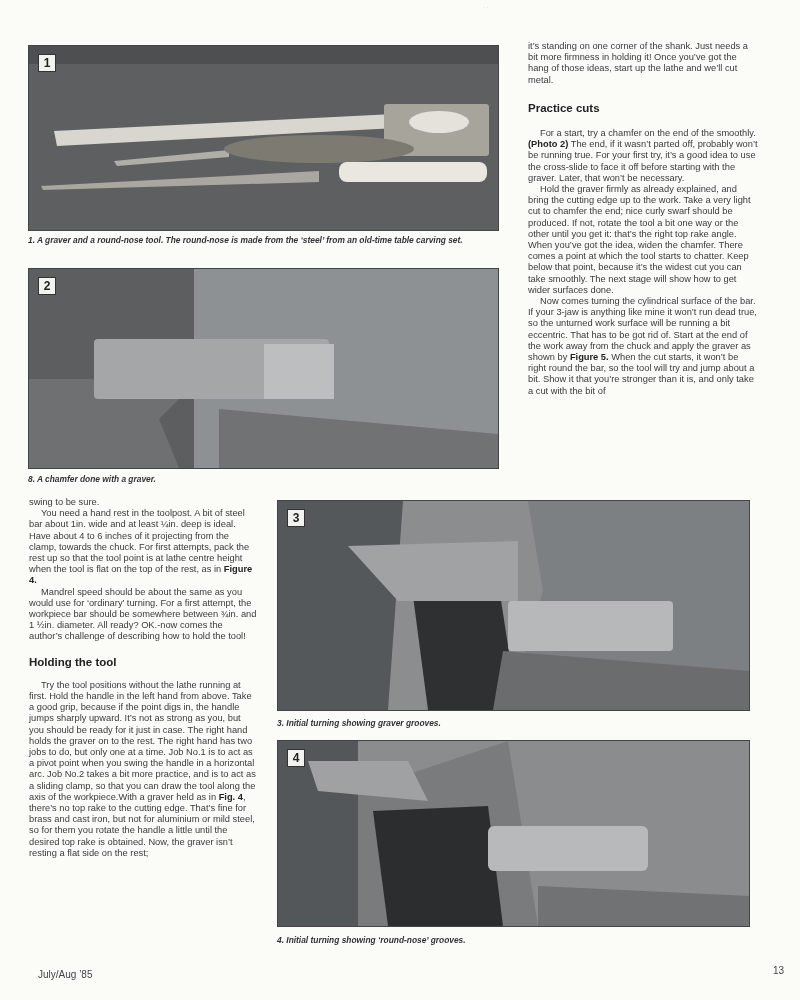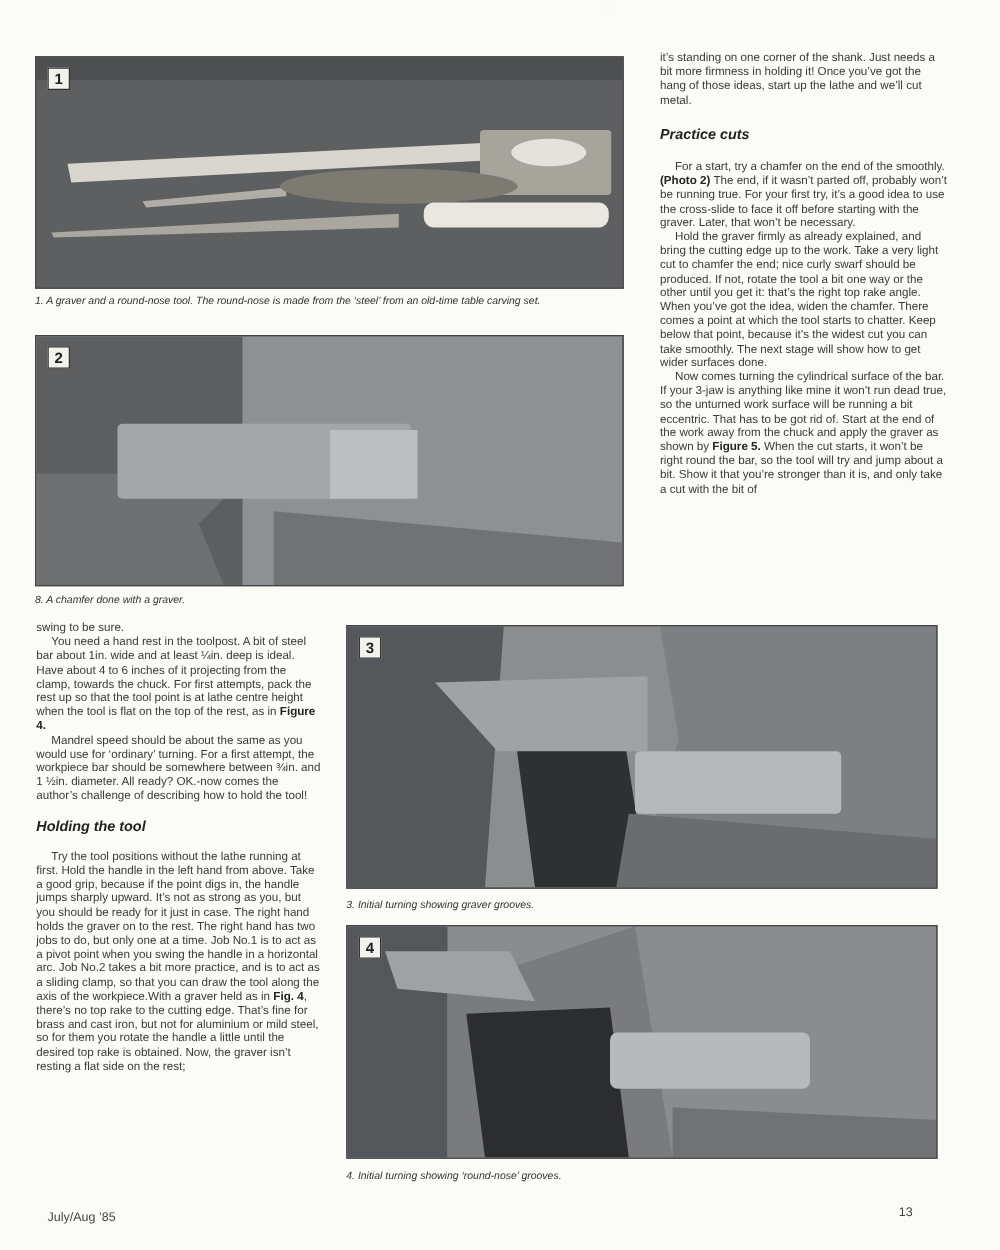--- a/index.html
+++ b/index.html
@@ -12,35 +12,35 @@
       position: absolute; border: 1px solid #444; overflow: hidden;
       background: #6a6c6e;
     }
     .photo svg { position: absolute; left: 0; top: 0; width: 100%; height: 100%; }
     .photo-num {
       position: absolute; left: 9px; top: 8px; width: 16px; height: 16px;
       background: #f2f2ee; border: 1px solid #333; color: #222;
       font-size: 12px; line-height: 16px; text-align: center; font-weight: bold;
     }
     .caption {
-      position: absolute; font-size: 8.4px; font-style: italic; font-weight: normal;
+      position: absolute; font-size: 8.4px; font-style: italic; font-weight: bold;
       color: #333; line-height: 11px;
     }
     .col {
       position: absolute; font-size: 9.3px; line-height: 11.2px; color: #3a3a3a;
       text-align: left;
     }
     .col p { margin: 0; }
     .col p.ind { text-indent: 12px; }
     .col b { color: #222; }
     .heading {
-      font-weight: bold; font-size: 11.5px; color: #222; margin: 14px 0 12px 0; font-style: italic;
+      font-weight: bold; font-size: 11.5px; color: #222; margin: 14px 0 12px 0;
     }
     .footer-left { position: absolute; left: 38px; top: 969px; font-size: 10px; color: #444; }
-    .footer-right { position: absolute; left: 719px; top: 965px; font-size: 10px; color: #444; }
+    .footer-right { position: absolute; left: 773px; top: 965px; font-size: 10px; color: #444; }
     .top-mark { position: absolute; left: 483px; top: 4px; font-size: 6px; color: #bbb; }
   </style>
 </head>
 <body>
 
 <div class="top-mark">· ·</div>
 
 <div class="photo" style="left:28px; top:45px; width:469px; height:184px; background:#5e6163;">
   <svg viewBox="0 0 469 184" preserveAspectRatio="none">
     <rect width="469" height="184" fill="#5d5f61"></rect>

